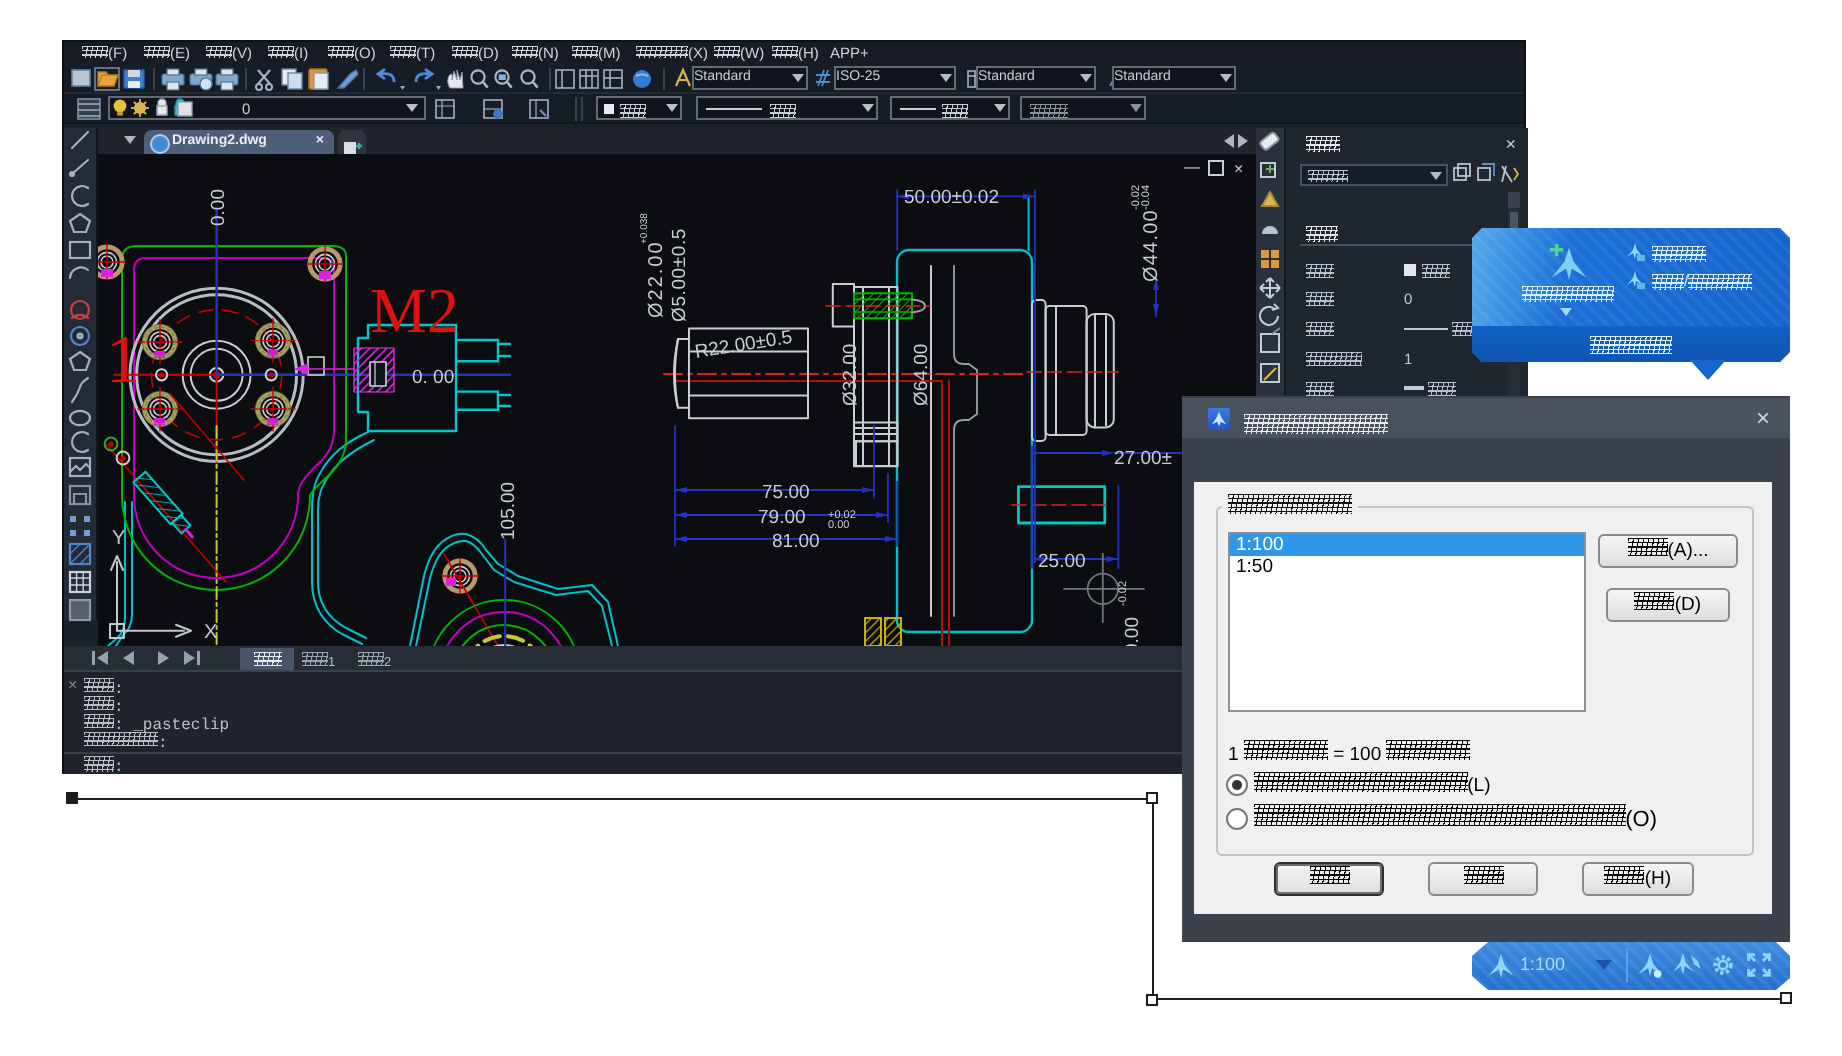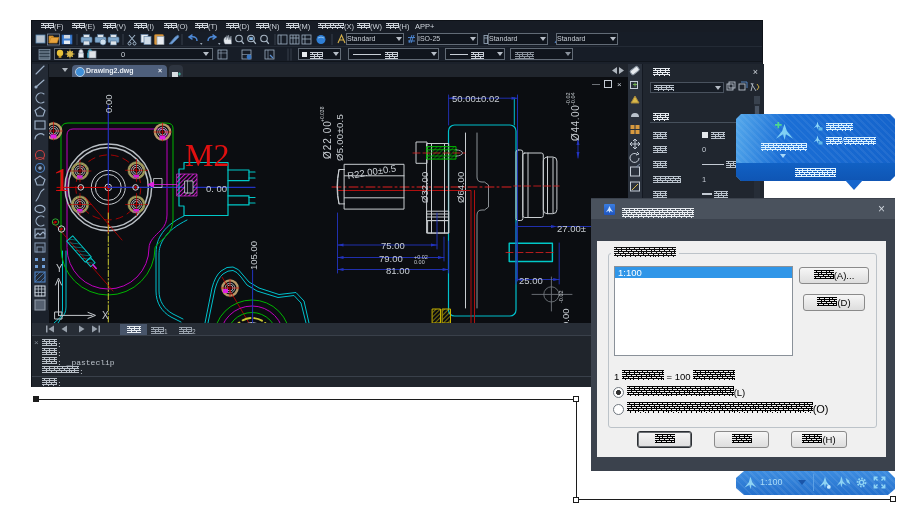--- a/index.html
+++ b/index.html
@@ -635,20 +635,21 @@
     <span style="position:absolute;left:31px;top:5px;"><i class="cn" style="width:72px;height:10px;color:#e8ecf0;"></i></span>
     <span style="position:absolute;right:10px;font-size:12px;color:#ccd2d9;">×</span>
   </div>
   <div class="abs" id="dclient">
 
     <div style="position:absolute;left:11px;top:12px;width:267px;height:173px;border:1px solid #bcc3c9;border-radius:3px;"></div>
     <div class="lh0" style="position:absolute;left:14px;top:6px;background:#f0f0f0;padding:0 3px;"><i class="cn" style="width:62px;height:10px;color:#111;"></i></div>
 
     <div style="position:absolute;left:17px;top:25px;width:179px;height:90px;background:#fff;border:1px solid #8a9199;box-sizing:border-box;font-size:9.5px;">
       <div style="background:#3096e8;color:#fff;height:11px;line-height:11px;padding-left:3px;">1:100</div>
+      <div style="height:11px;line-height:11px;padding-left:3px;">1:50</div>
     </div>
     <div class="btn" style="left:202px;top:26px;width:70px;height:17px;line-height:15px;"><i class="cn" style="width:20px;height:9.5px;"></i>(A)...</div>
     <div class="btn" style="left:206px;top:53px;width:62px;height:17px;line-height:15px;"><i class="cn" style="width:20px;height:9.5px;"></i>(D)</div>
     <div style="position:absolute;left:17px;top:129px;font-size:9.5px;">1 <i class="cn" style="width:42px;height:10px;"></i> = 100 <i class="cn" style="width:42px;height:10px;"></i></div>
     <div style="position:absolute;left:16px;top:145px;font-size:9.5px;"><span style="display:inline-block;width:9px;height:9px;border:1px solid #707880;border-radius:50%;background:radial-gradient(circle at 50% 50%, #333 0 2.2px, #fff 2.8px);vertical-align:-2px;"></span> <i class="cn" style="width:107px;height:9.5px;"></i>(L)</div>
     <div style="position:absolute;left:16px;top:161px;font-size:9.5px;"><span style="display:inline-block;width:9px;height:9px;border:1px solid #707880;border-radius:50%;background:#fff;vertical-align:-2px;"></span> <i class="cn" style="width:186px;height:11px;"></i><span style="font-size:11px;">(O)</span></div>
     <div class="btn" style="left:40px;top:190px;width:55px;height:17px;line-height:15px;border-color:#2b2f33;box-shadow:inset 0 0 0 1px #6a6e72;"><i class="cn" style="width:20px;height:9.5px;"></i></div>
     <div class="btn" style="left:117px;top:190px;width:55px;height:17px;line-height:15px;"><i class="cn" style="width:20px;height:9.5px;"></i></div>
     <div class="btn" style="left:194px;top:190px;width:56px;height:17px;line-height:15px;"><i class="cn" style="width:20px;height:9.5px;"></i>(H)</div>
   </div>

